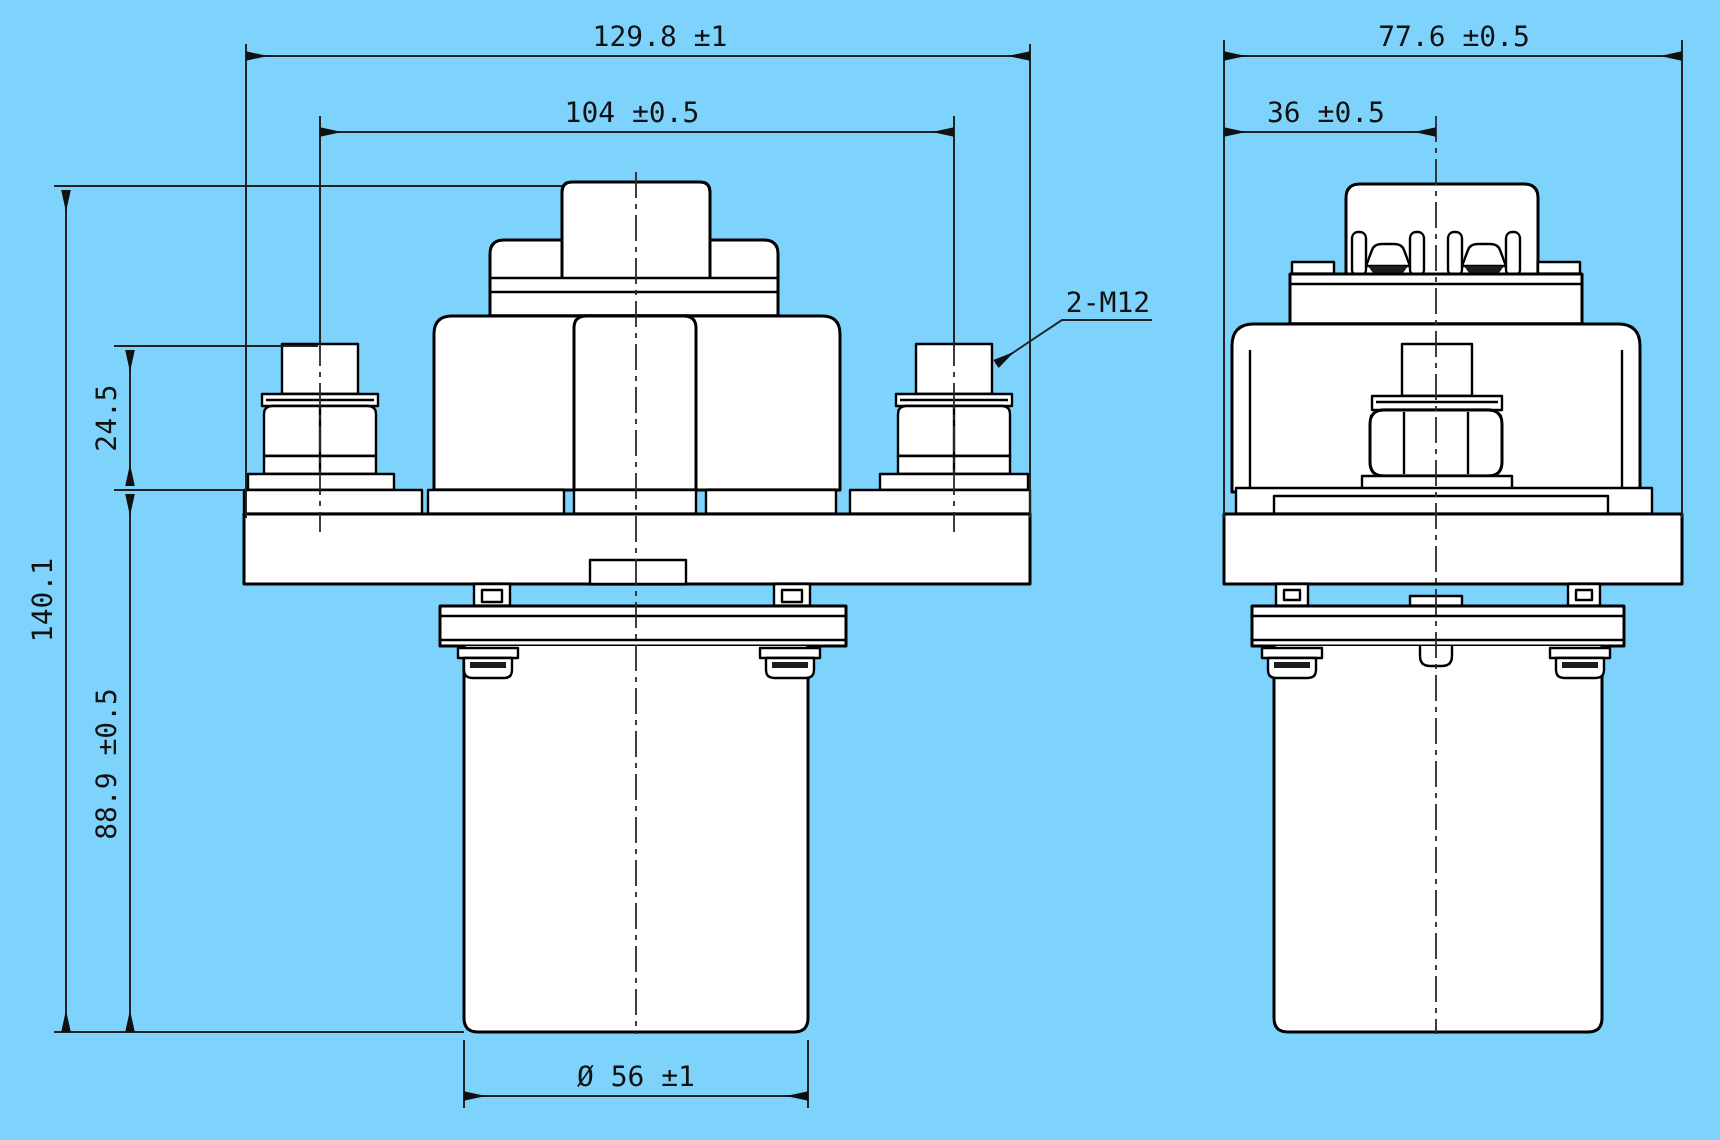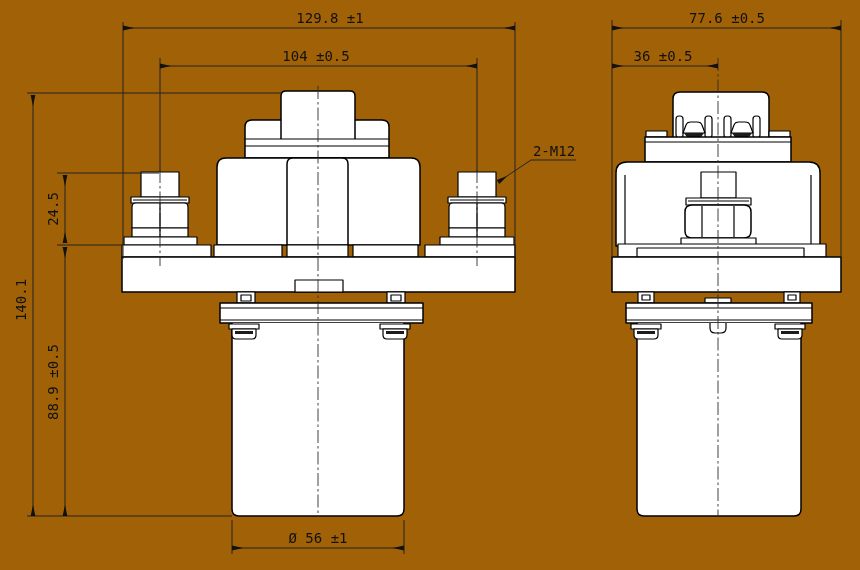--- a/index.html
+++ b/index.html
@@ -1,16 +1,16 @@
 <!DOCTYPE html>
 <html><head>
 <meta charset="utf-8">
 <style>
   html,body { margin:0; padding:0; background:#ffffff; }
-  .stage { position:relative; width:860px; height:570px; background:#a16207; overflow:hidden;text-decoration:underline; }
+  .stage { position:relative; width:860px; height:570px; background:#7dd3fc; overflow:hidden;text-decoration:underline; }
   svg { display:block; }
   
   .ol  { fill:#fff; stroke:#000; stroke-width:1.5; stroke-linejoin:round; }
   .ol2 { fill:#fff; stroke:#000; stroke-width:1.2; stroke-linejoin:round; }
   .ln  { fill:none; stroke:#000; stroke-width:1.2; }
   .dk  { fill:#1c1c1c; stroke:none; }
   
   .dim { fill:none; stroke:#222; stroke-width:1; }
   .cl  { fill:none; stroke:#2a2a2a; stroke-width:0.9; stroke-dasharray:13 3 2.5 3; }
   .dtxt { font-family:"DejaVu Sans Mono", monospace; font-size:14px; fill:#111; text-anchor:middle; }

